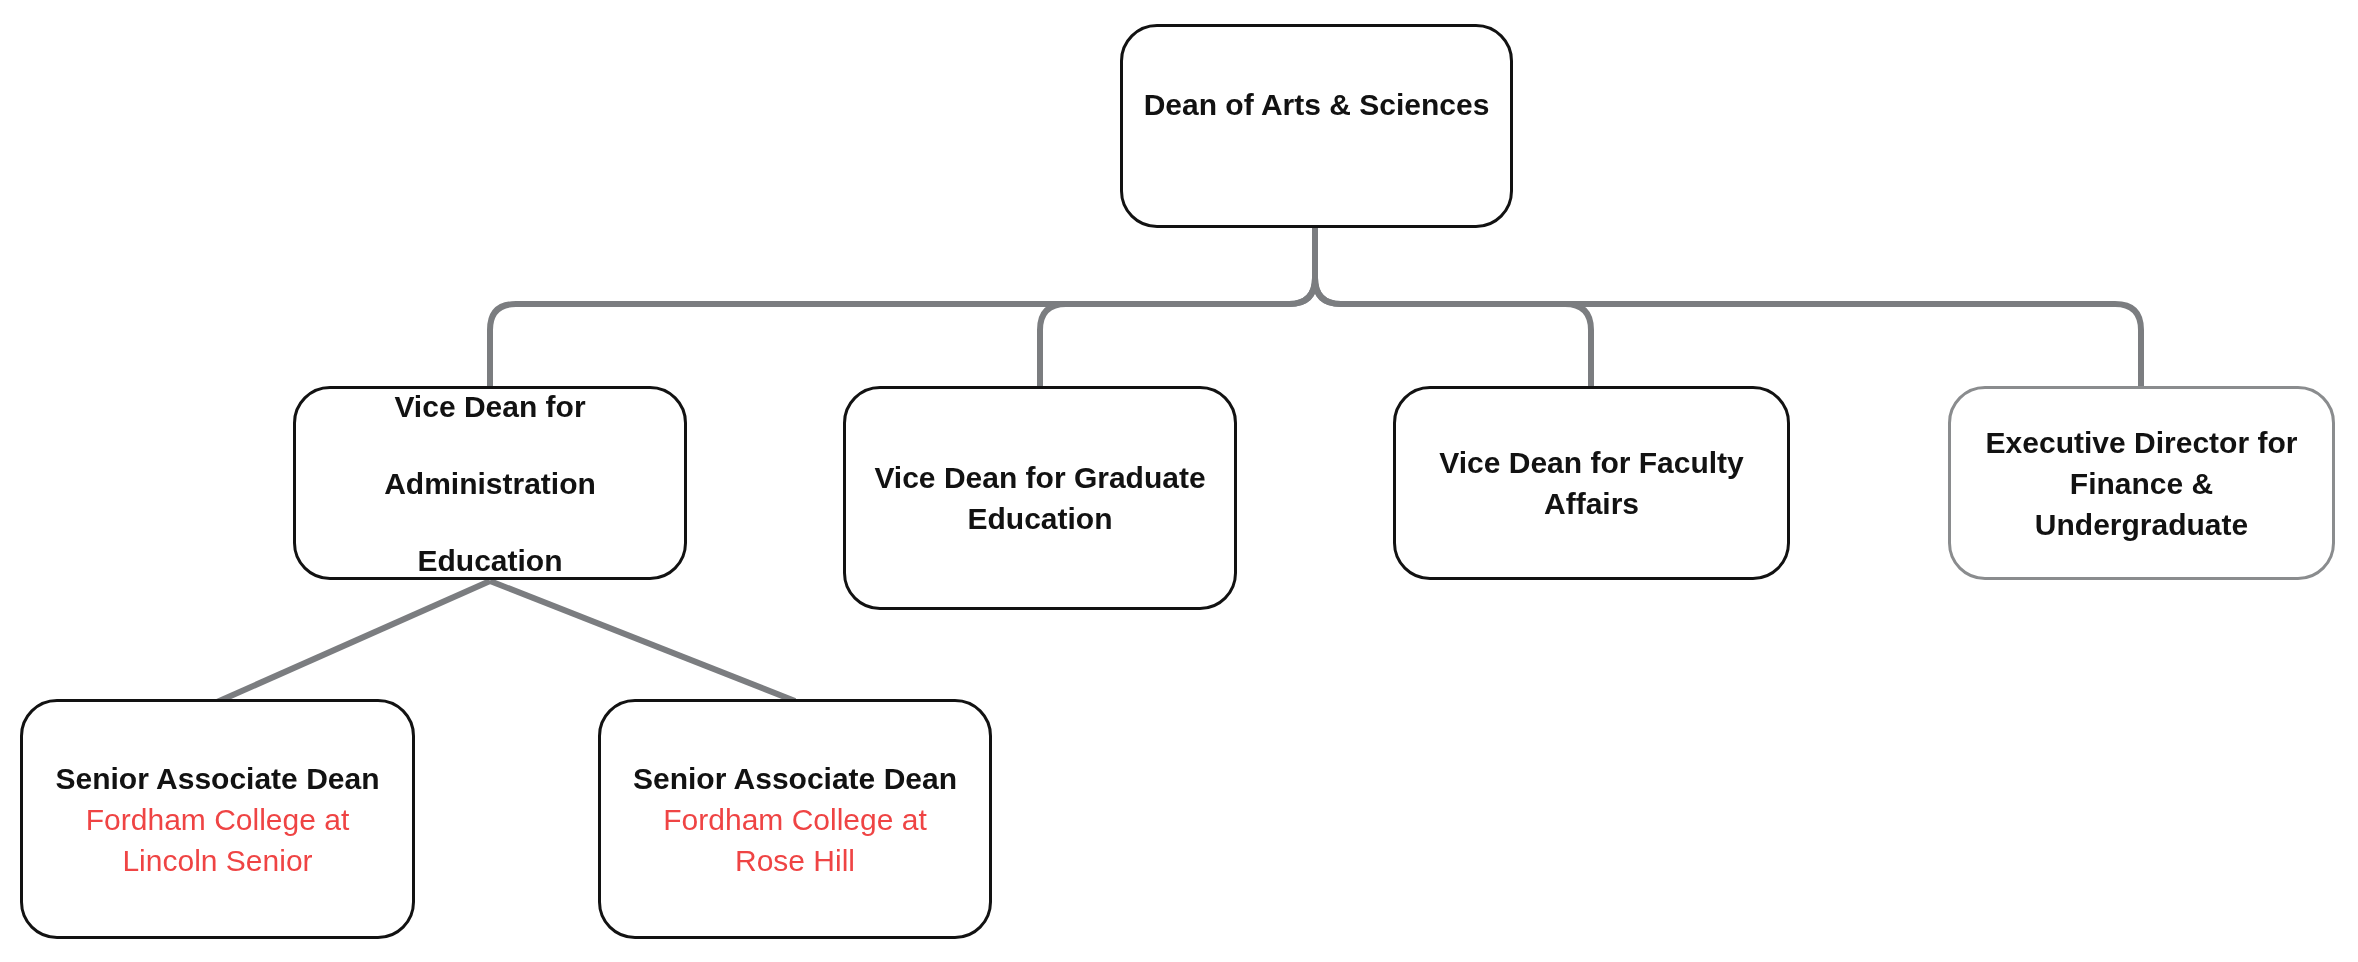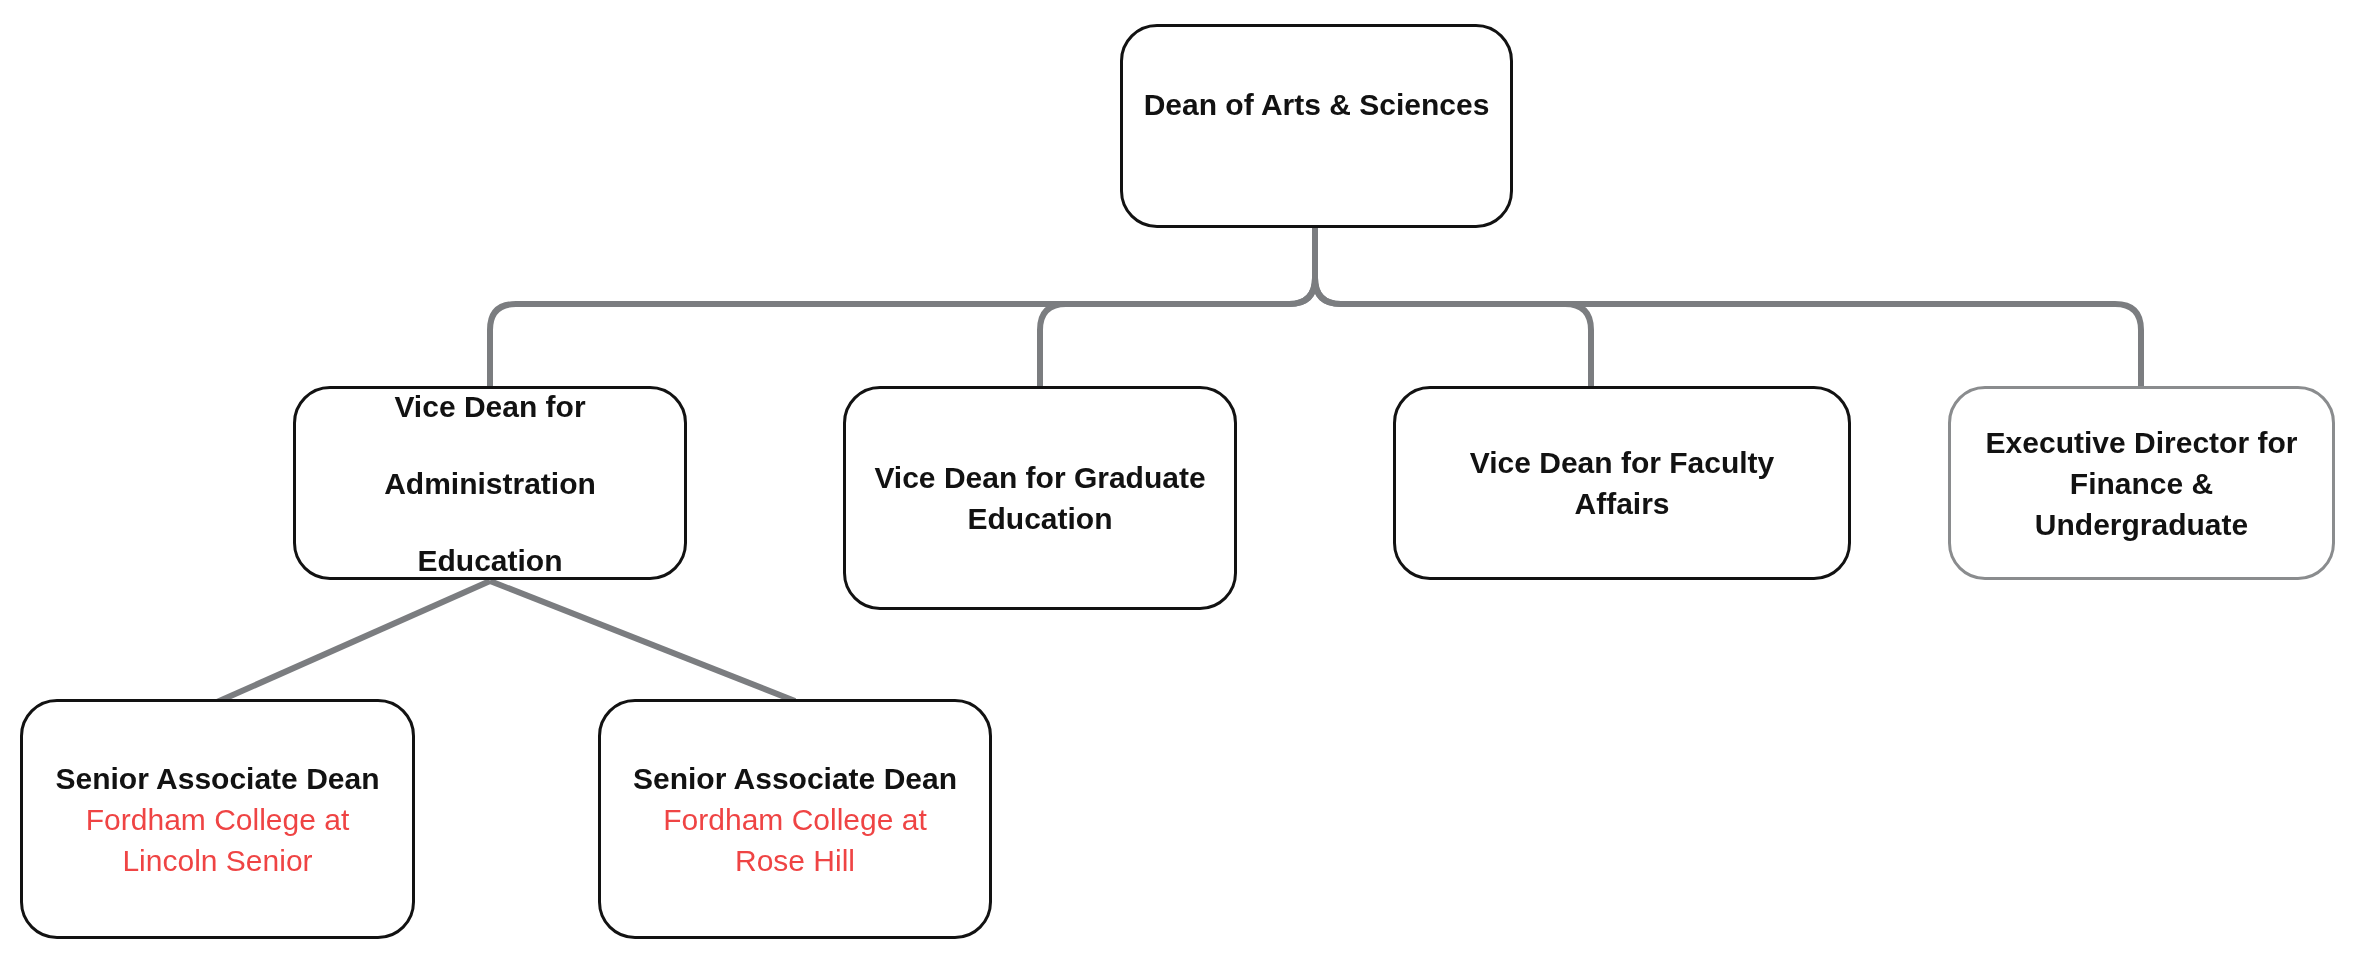--- a/index.html
+++ b/index.html
@@ -70,21 +70,21 @@
     <div>Vice Dean for</div>
     <div>Administration</div>
     <div>Education</div>
   </div>
 
   <div class="node" style="left:843px;top:386px;width:394px;height:224px;">
     <div>Vice Dean for Graduate</div>
     <div>Education</div>
   </div>
 
-  <div class="node" style="left:1393px;top:386px;width:458px;height:194px;">
+  <div class="node" style="left:1393px;top:386px;width:397px;height:194px;">
     <div>Vice Dean for Faculty</div>
     <div>Affairs</div>
   </div>
 
   <div class="node node--muted" style="left:1948px;top:386px;width:387px;height:194px;">
     <div>Executive Director for</div>
     <div>Finance &amp;</div>
     <div>Undergraduate</div>
   </div>
 

